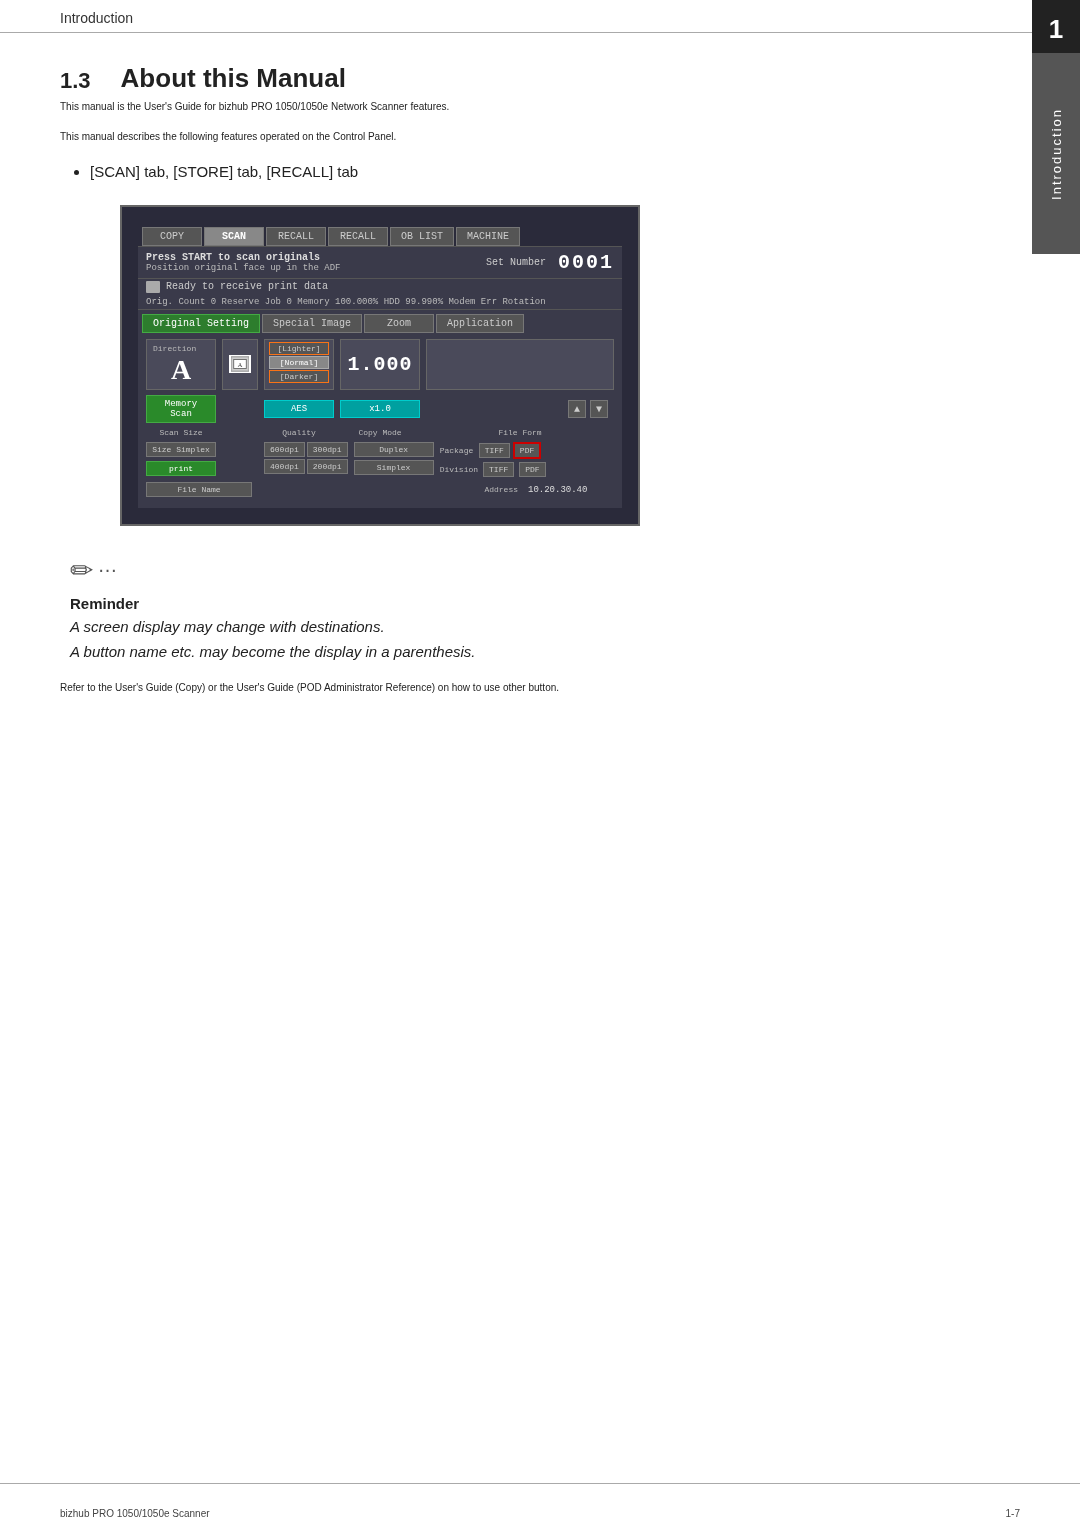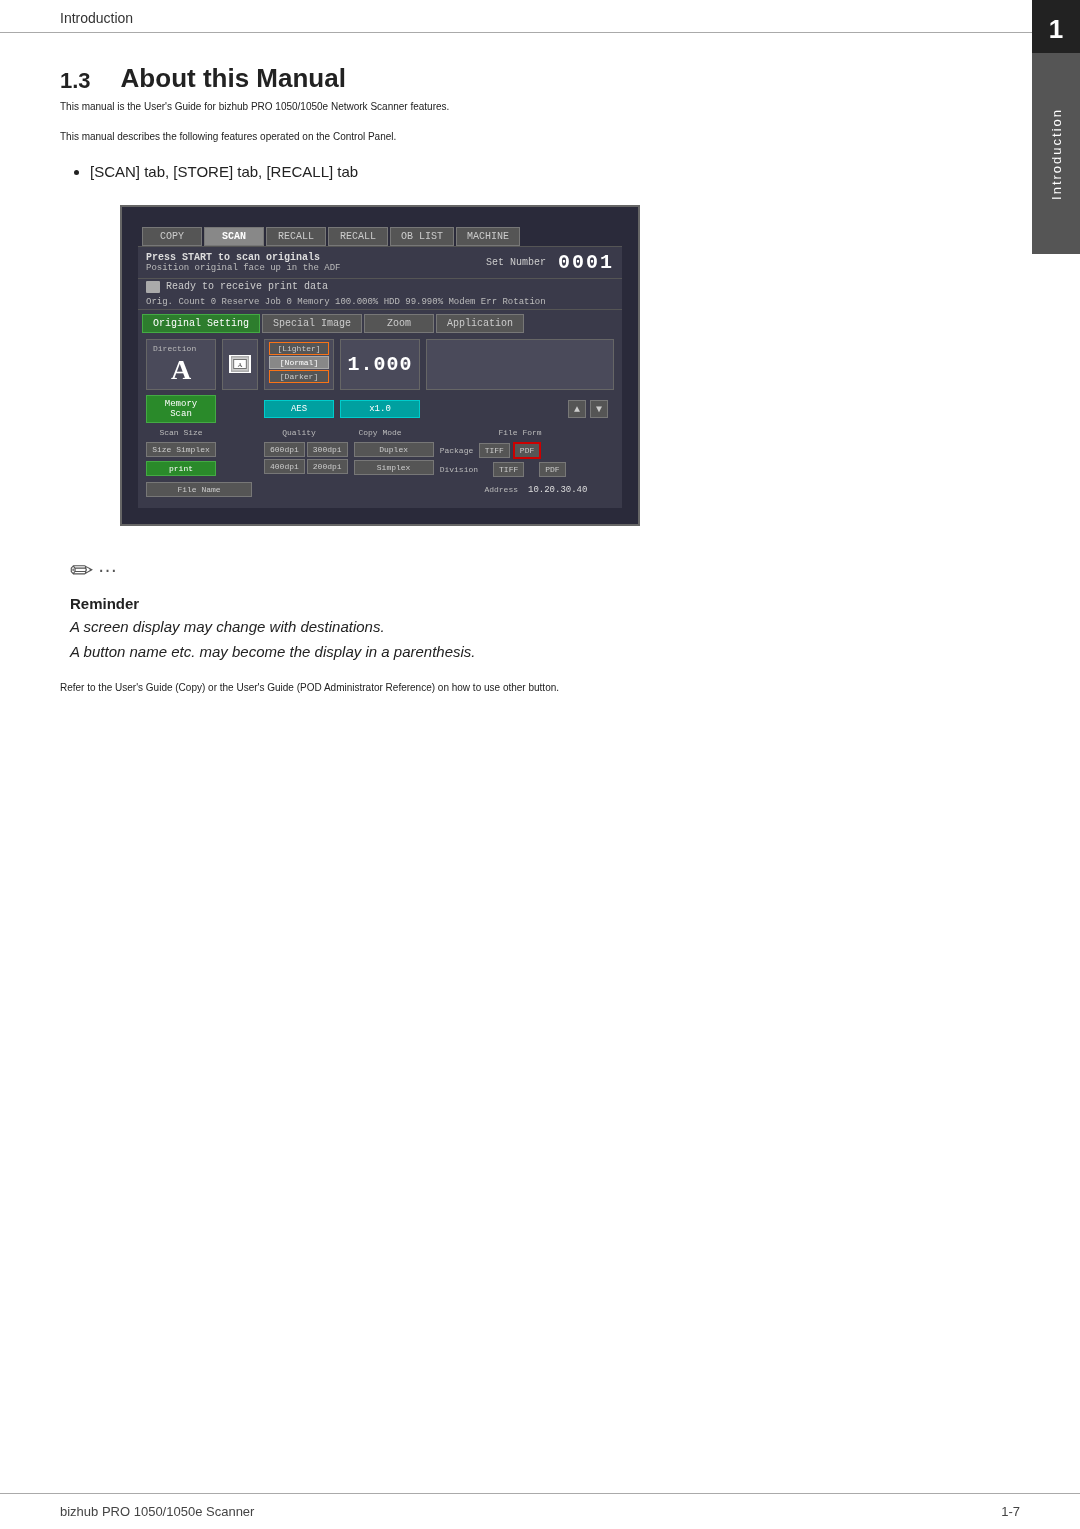--- a/index.html
+++ b/index.html
@@ -346,22 +346,22 @@
 
     
     .footer {
       position: absolute;
       bottom: 0;
       left: 0;
       right: 0;
       border-top: 1.5px solid #aaa;
       display: flex;
       justify-content: space-between;
-      padding: 10px 60px 10px 60px;
-      font-size: 13px;
+      padding: 24px 60px 10px 60px;
+      font-size: 10px;
       color: #444;
     }
 
     
     .right-panel {
       position: absolute;
       right: 0;
       top: 0;
       width: 48px;
       height: 100%;
@@ -524,21 +524,21 @@
         <div style="flex:0 0 80px;display:flex;flex-direction:column;gap:3px;">
           <div class="small-btn">Duplex</div>
           <div class="small-btn">Simplex</div>
         </div>
         <div style="flex:1;display:flex;flex-direction:column;gap:3px;">
           <div style="display:flex;align-items:center;gap:3px;">
             <span style="font-size:8px;color:#bbb;flex:0 0 36px;">Package</span>
             <div class="small-btn">TIFF</div>
             <div class="small-btn red-outline">PDF</div>
           </div>
-          <div style="display:flex;align-items:center;gap:15px;">
+          <div style="display:flex;align-items:center;gap:5px;">
             <span style="font-size:8px;color:#bbb;flex:0 0 36px;">Division</span>
             <div class="small-btn">TIFF</div>
             <div class="small-btn">PDF</div>
           </div>
         </div>
       </div>
 
       <div class="screen-row" style="align-items:center;margin-top:4px;">
         <div style="flex:0 0 106px;">
           <div class="small-btn">File Name</div>

